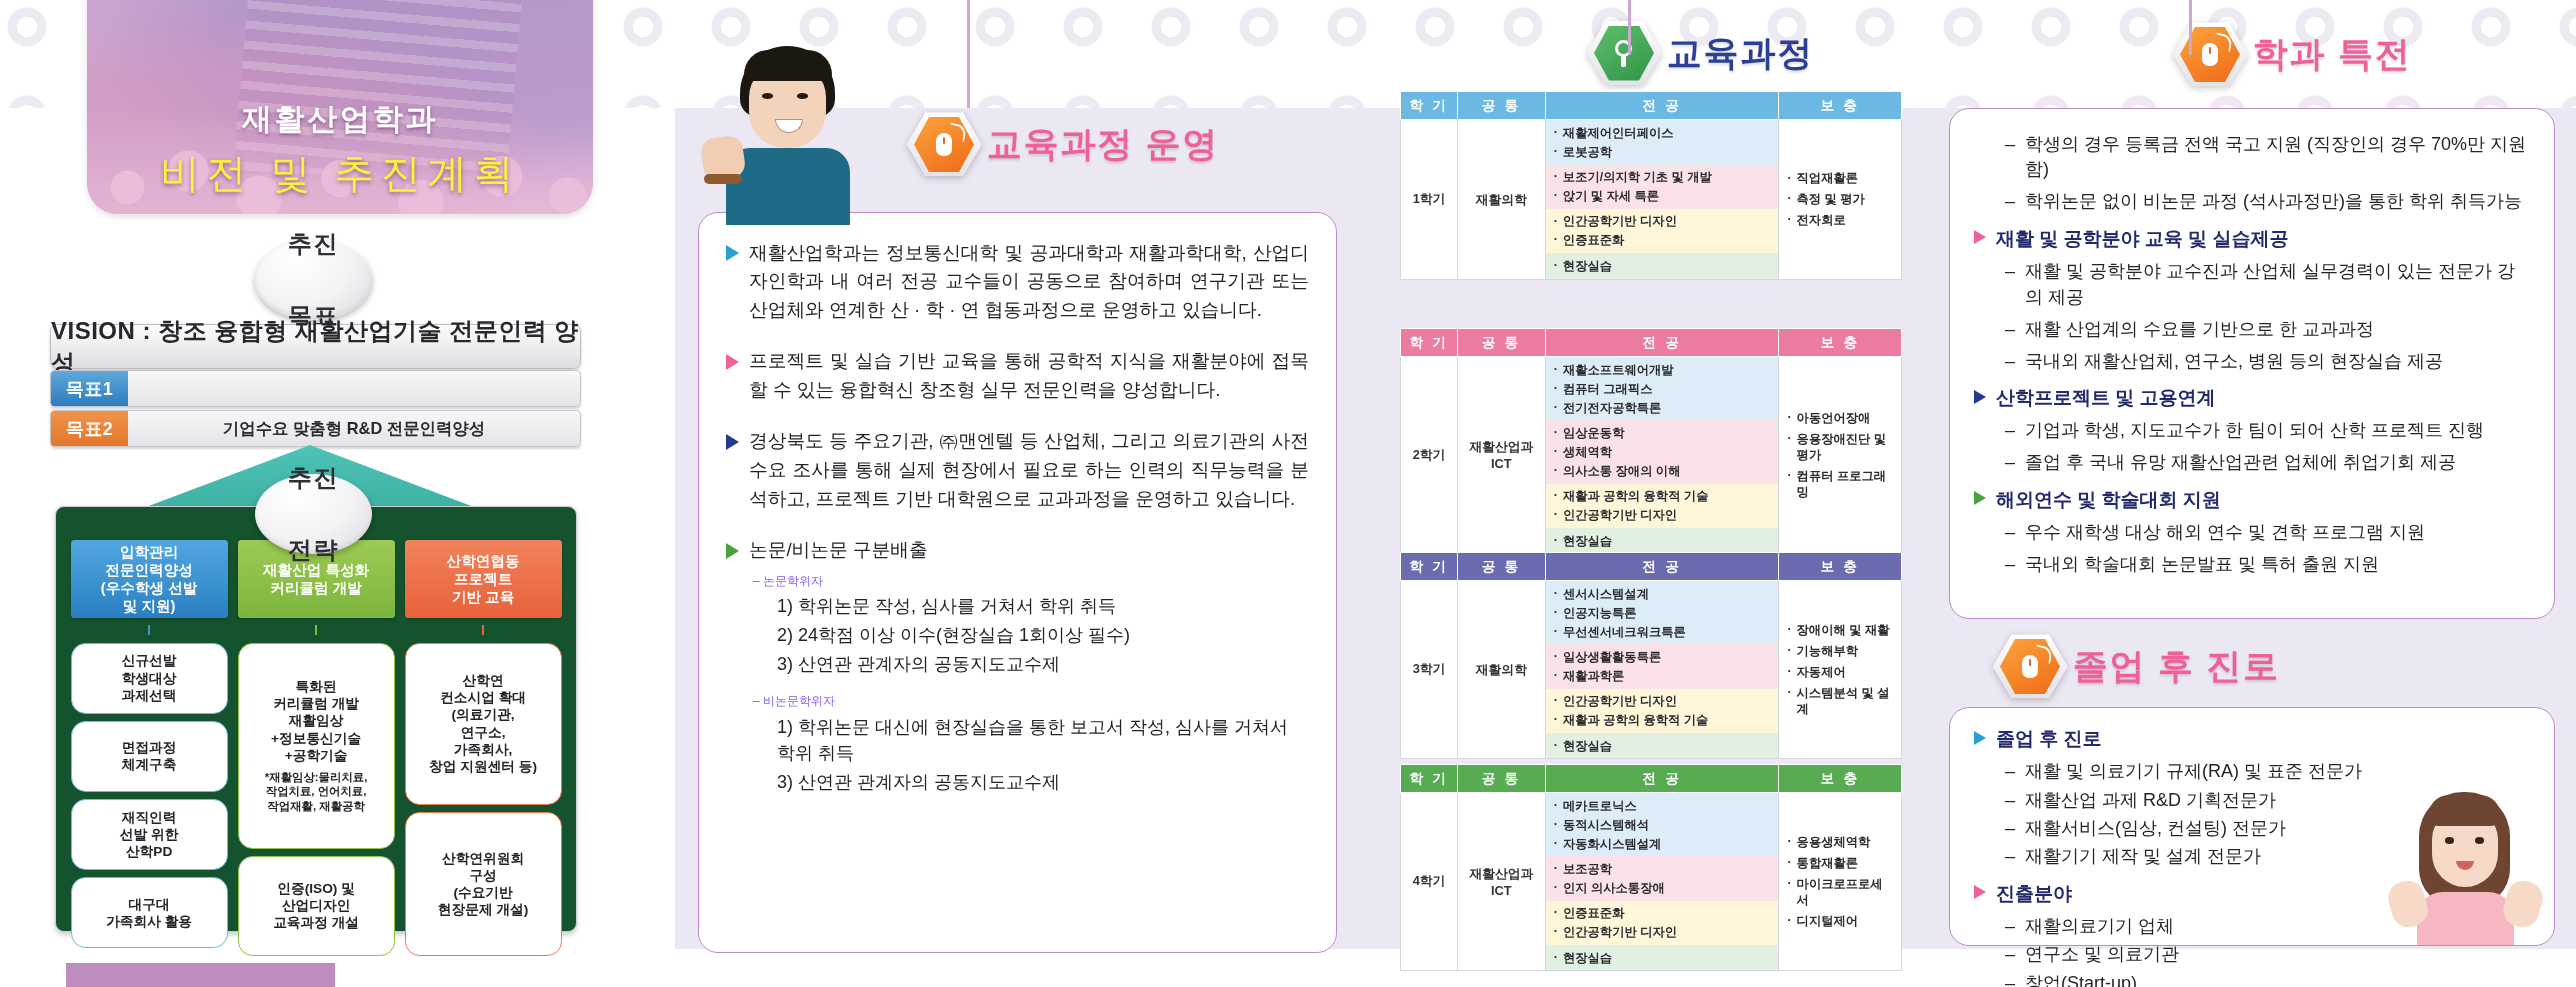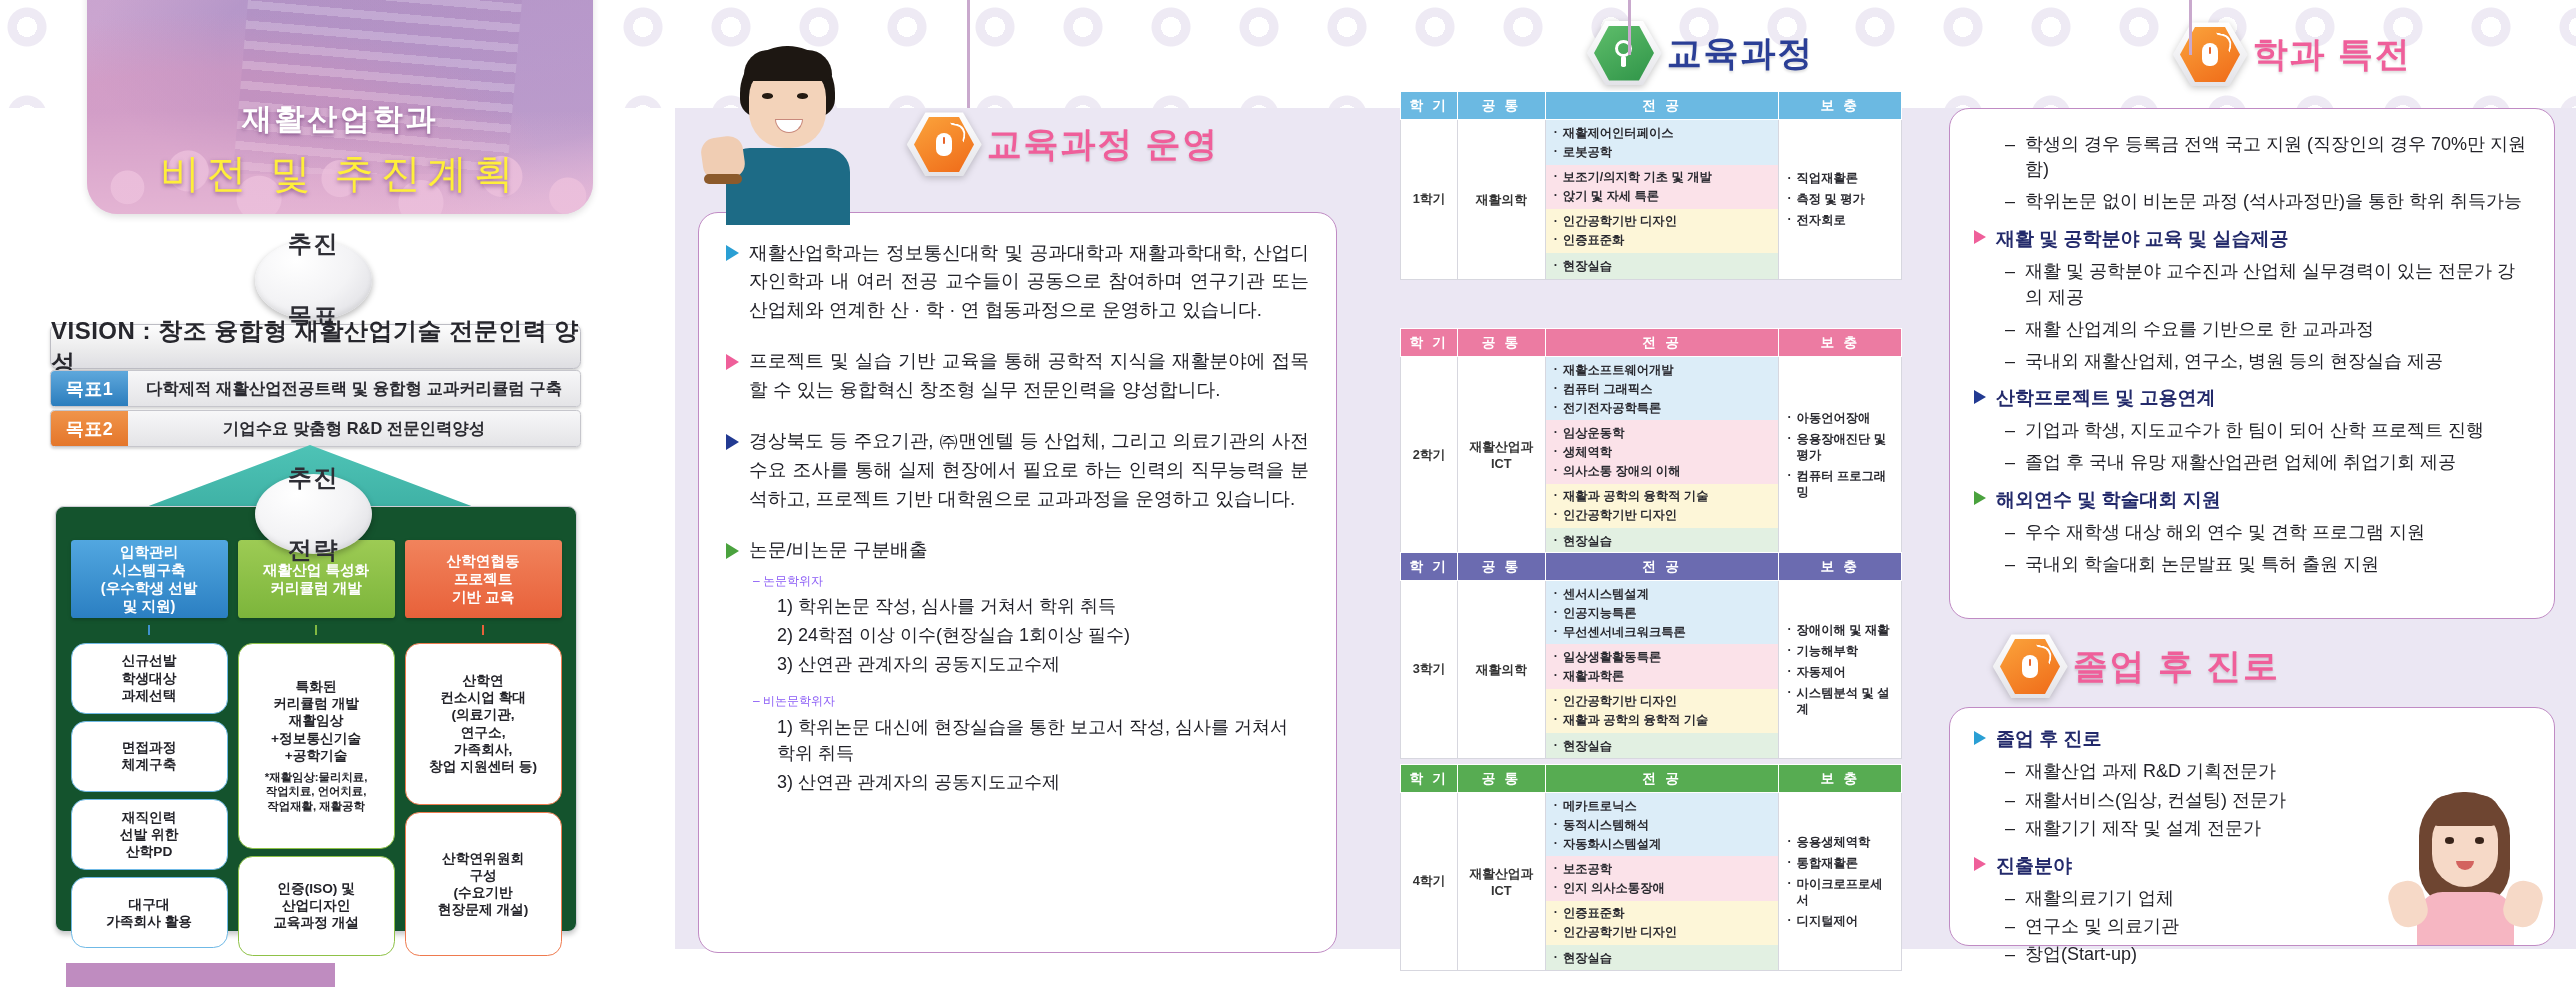--- a/index.html
+++ b/index.html
@@ -311,41 +311,40 @@
 
     <div class="oval-badge" id="goal-badge">
       <span>추진</span>
       <span>목표</span>
     </div>
 
     <div class="vision-bar">VISION : 창조 융합형 재활산업기술 전문인력 양성</div>
 
     <div class="goal-row" id="goal-row-1">
       <div class="goal-tag blue">목표1</div>
-      <div class="goal-text">다학제적 재활산업전공트랙 및 융합형 교과커리큘럼 구축</div>
     </div>
     <div class="goal-row" id="goal-row-2">
       <div class="goal-tag orange">목표2</div>
       <div class="goal-text">기업수요 맞춤형 R&amp;D 전문인력양성</div>
     </div>
 
     <div class="arrow-up"></div>
 
     <div class="oval-badge" id="strategy-badge" style="z-index:9;">
       <span>추진</span>
       <span>전략</span>
     </div>
 
     <div class="strategy-box">
       <div class="strat-cols">
 
         <div class="strat-col col-blue">
           <div class="strat-head blue">
             <span>입학관리</span>
-            <span>시스템구축</span>
+            <span>전문인력양성</span>
             <span>(우수학생 선발</span>
             <span>및 지원)</span>
           </div>
           <div class="stem blue"></div>
           <div class="strat-item blue">
             <span>신규선발</span>
             <span>학생대상</span>
             <span>과제선택</span>
           </div>
           <div class="strat-item blue">
@@ -699,20 +698,21 @@
           </div>
       </div>
       <div class="head-title pink">졸업 후 진로</div>
     </div>
 
     <div class="card" id="career-card">
       <div class="perk-h" style="margin-top:3.6px;">
         <div class="tri cyan"></div>
         <div class="perk-h-t">졸업 후 진로</div>
       </div>
+      <div class="perk-li" style="margin:2.7px 0 2.7px 31px;">재활 및 의료기기 규제(RA) 및 표준 전문가</div>
       <div class="perk-li" style="margin:2.7px 0 2.7px 31px;">재활산업 과제 R&amp;D 기획전문가</div>
       <div class="perk-li" style="margin:2.7px 0 2.7px 31px;">재활서비스(임상, 컨설팅) 전문가</div>
       <div class="perk-li" style="margin:2.7px 0 2.7px 31px;">재활기기 제작 및 설계 전문가</div>
 
       <div class="perk-h" style="margin-top:11px;">
         <div class="tri pink"></div>
         <div class="perk-h-t">진출분야</div>
       </div>
       <div class="perk-li" style="margin:2.7px 0 2.7px 31px;">재활의료기기 업체</div>
       <div class="perk-li" style="margin:2.7px 0 2.7px 31px;">연구소 및 의료기관</div>

